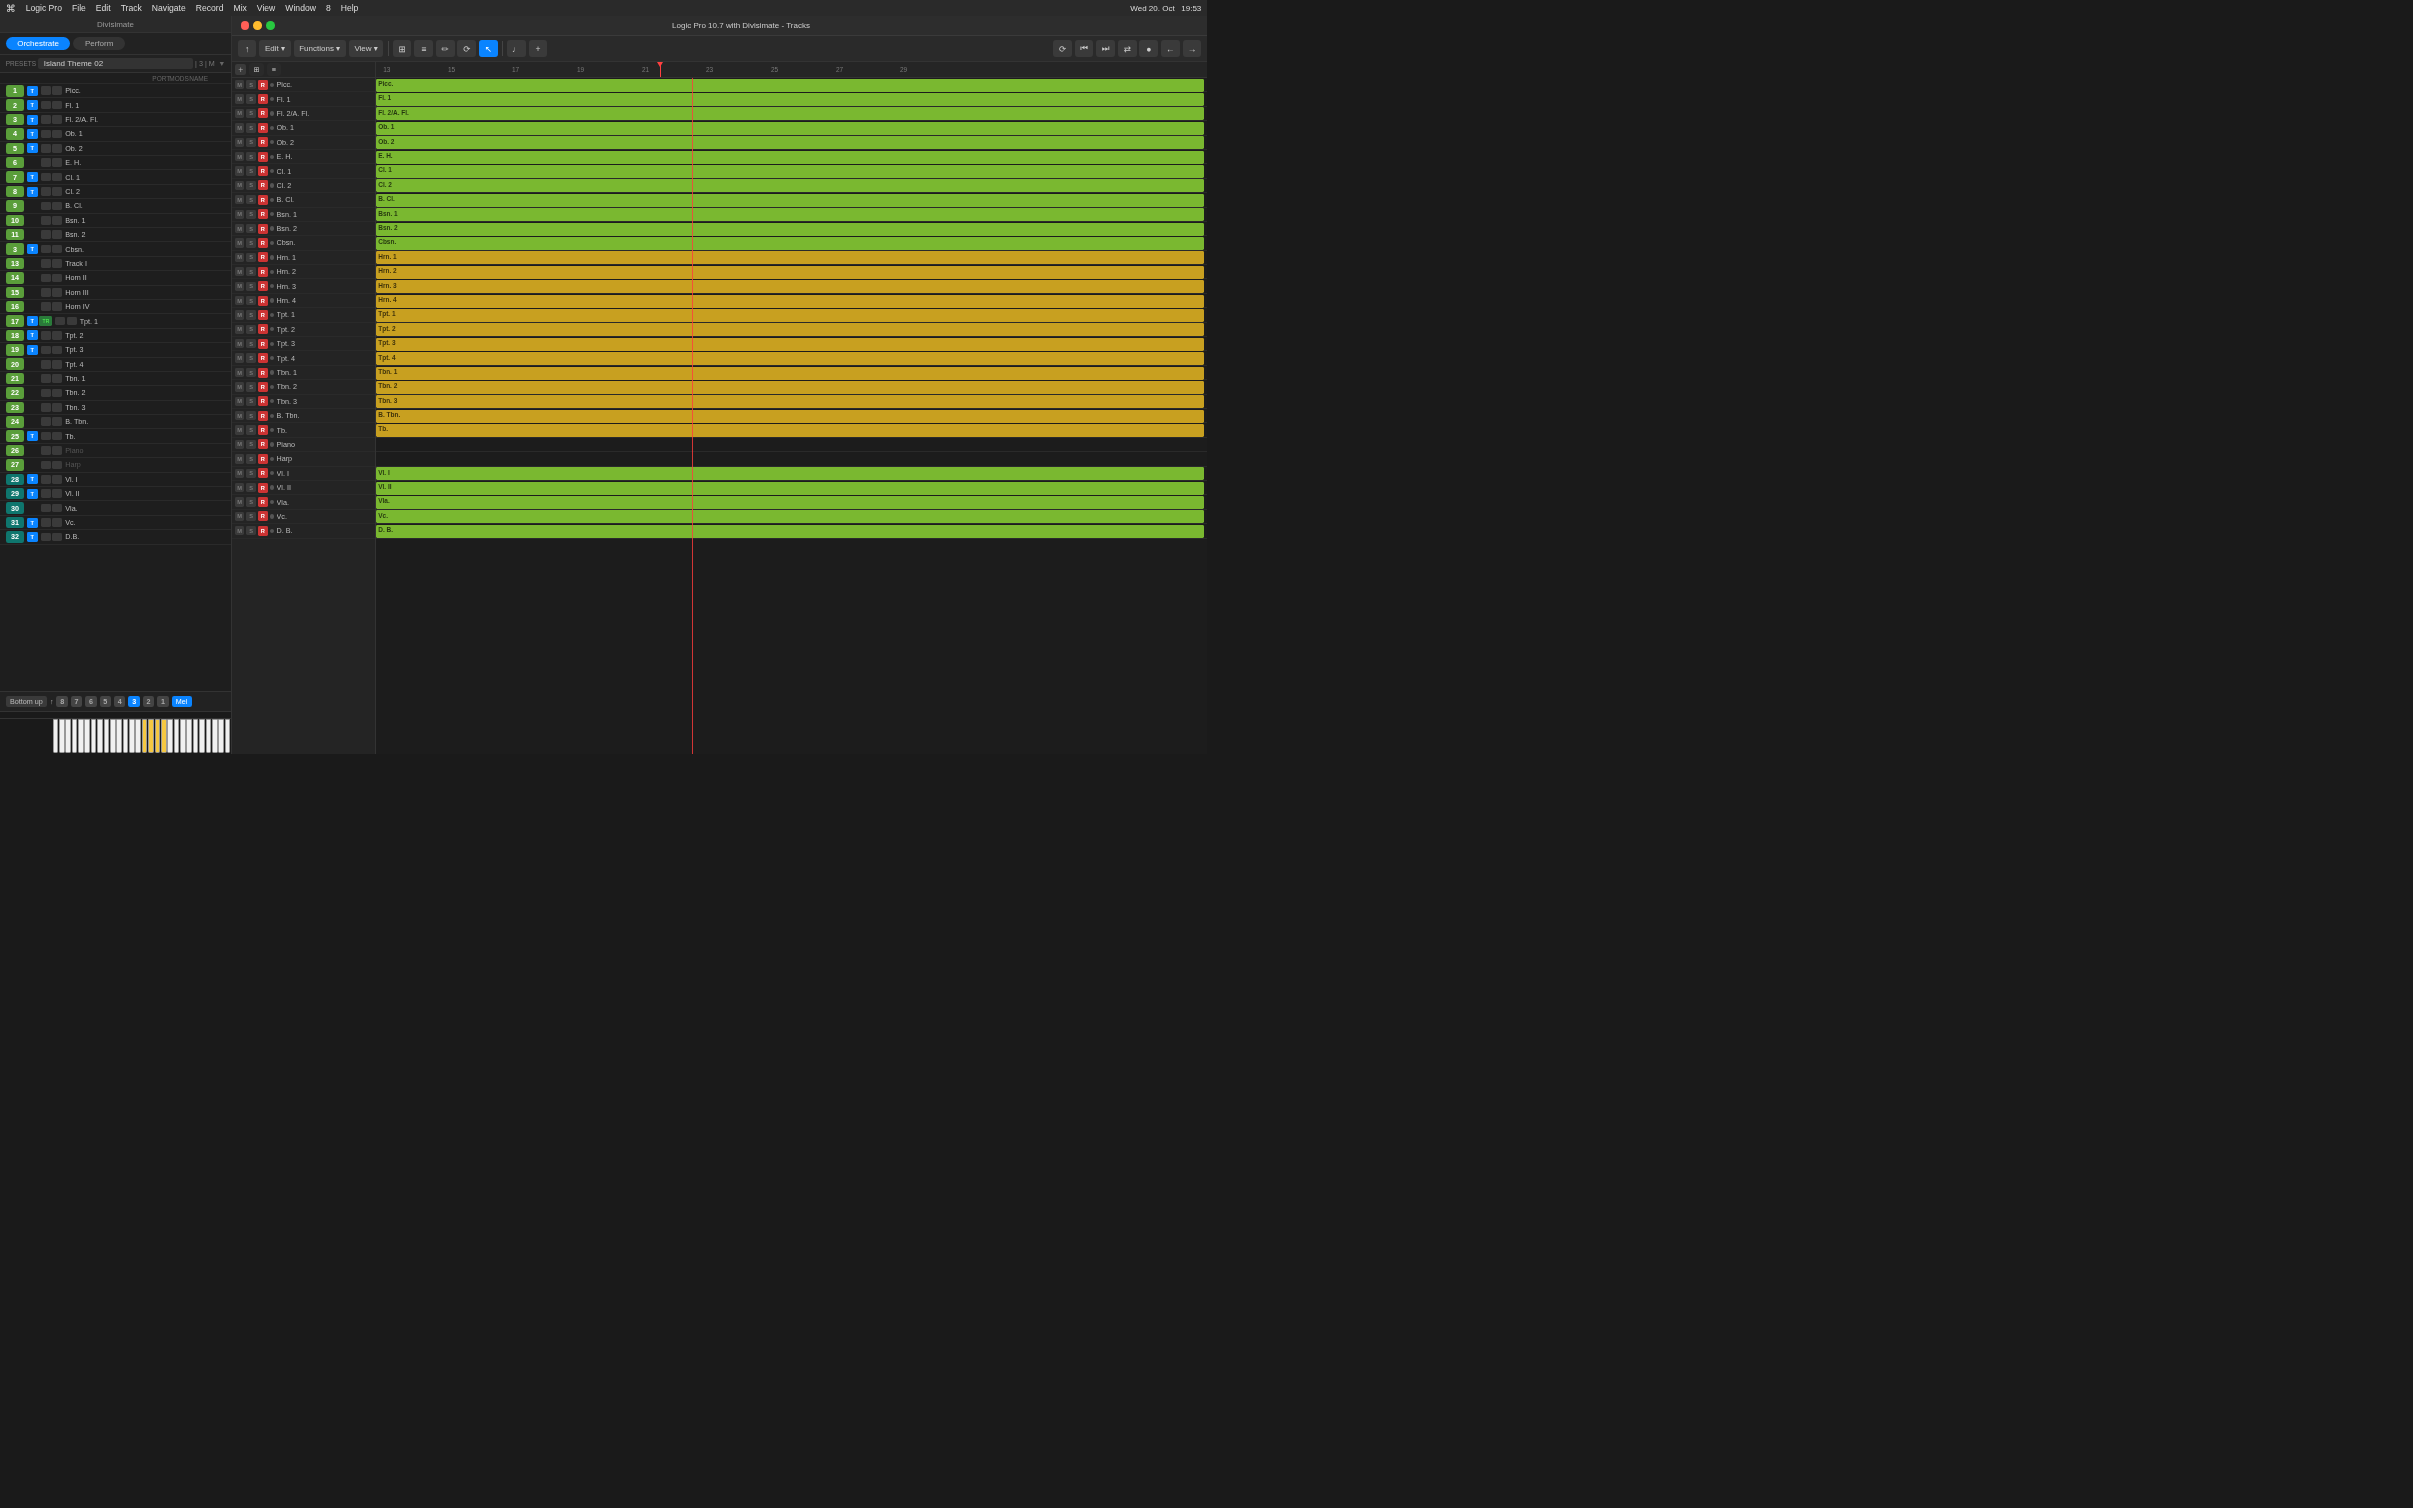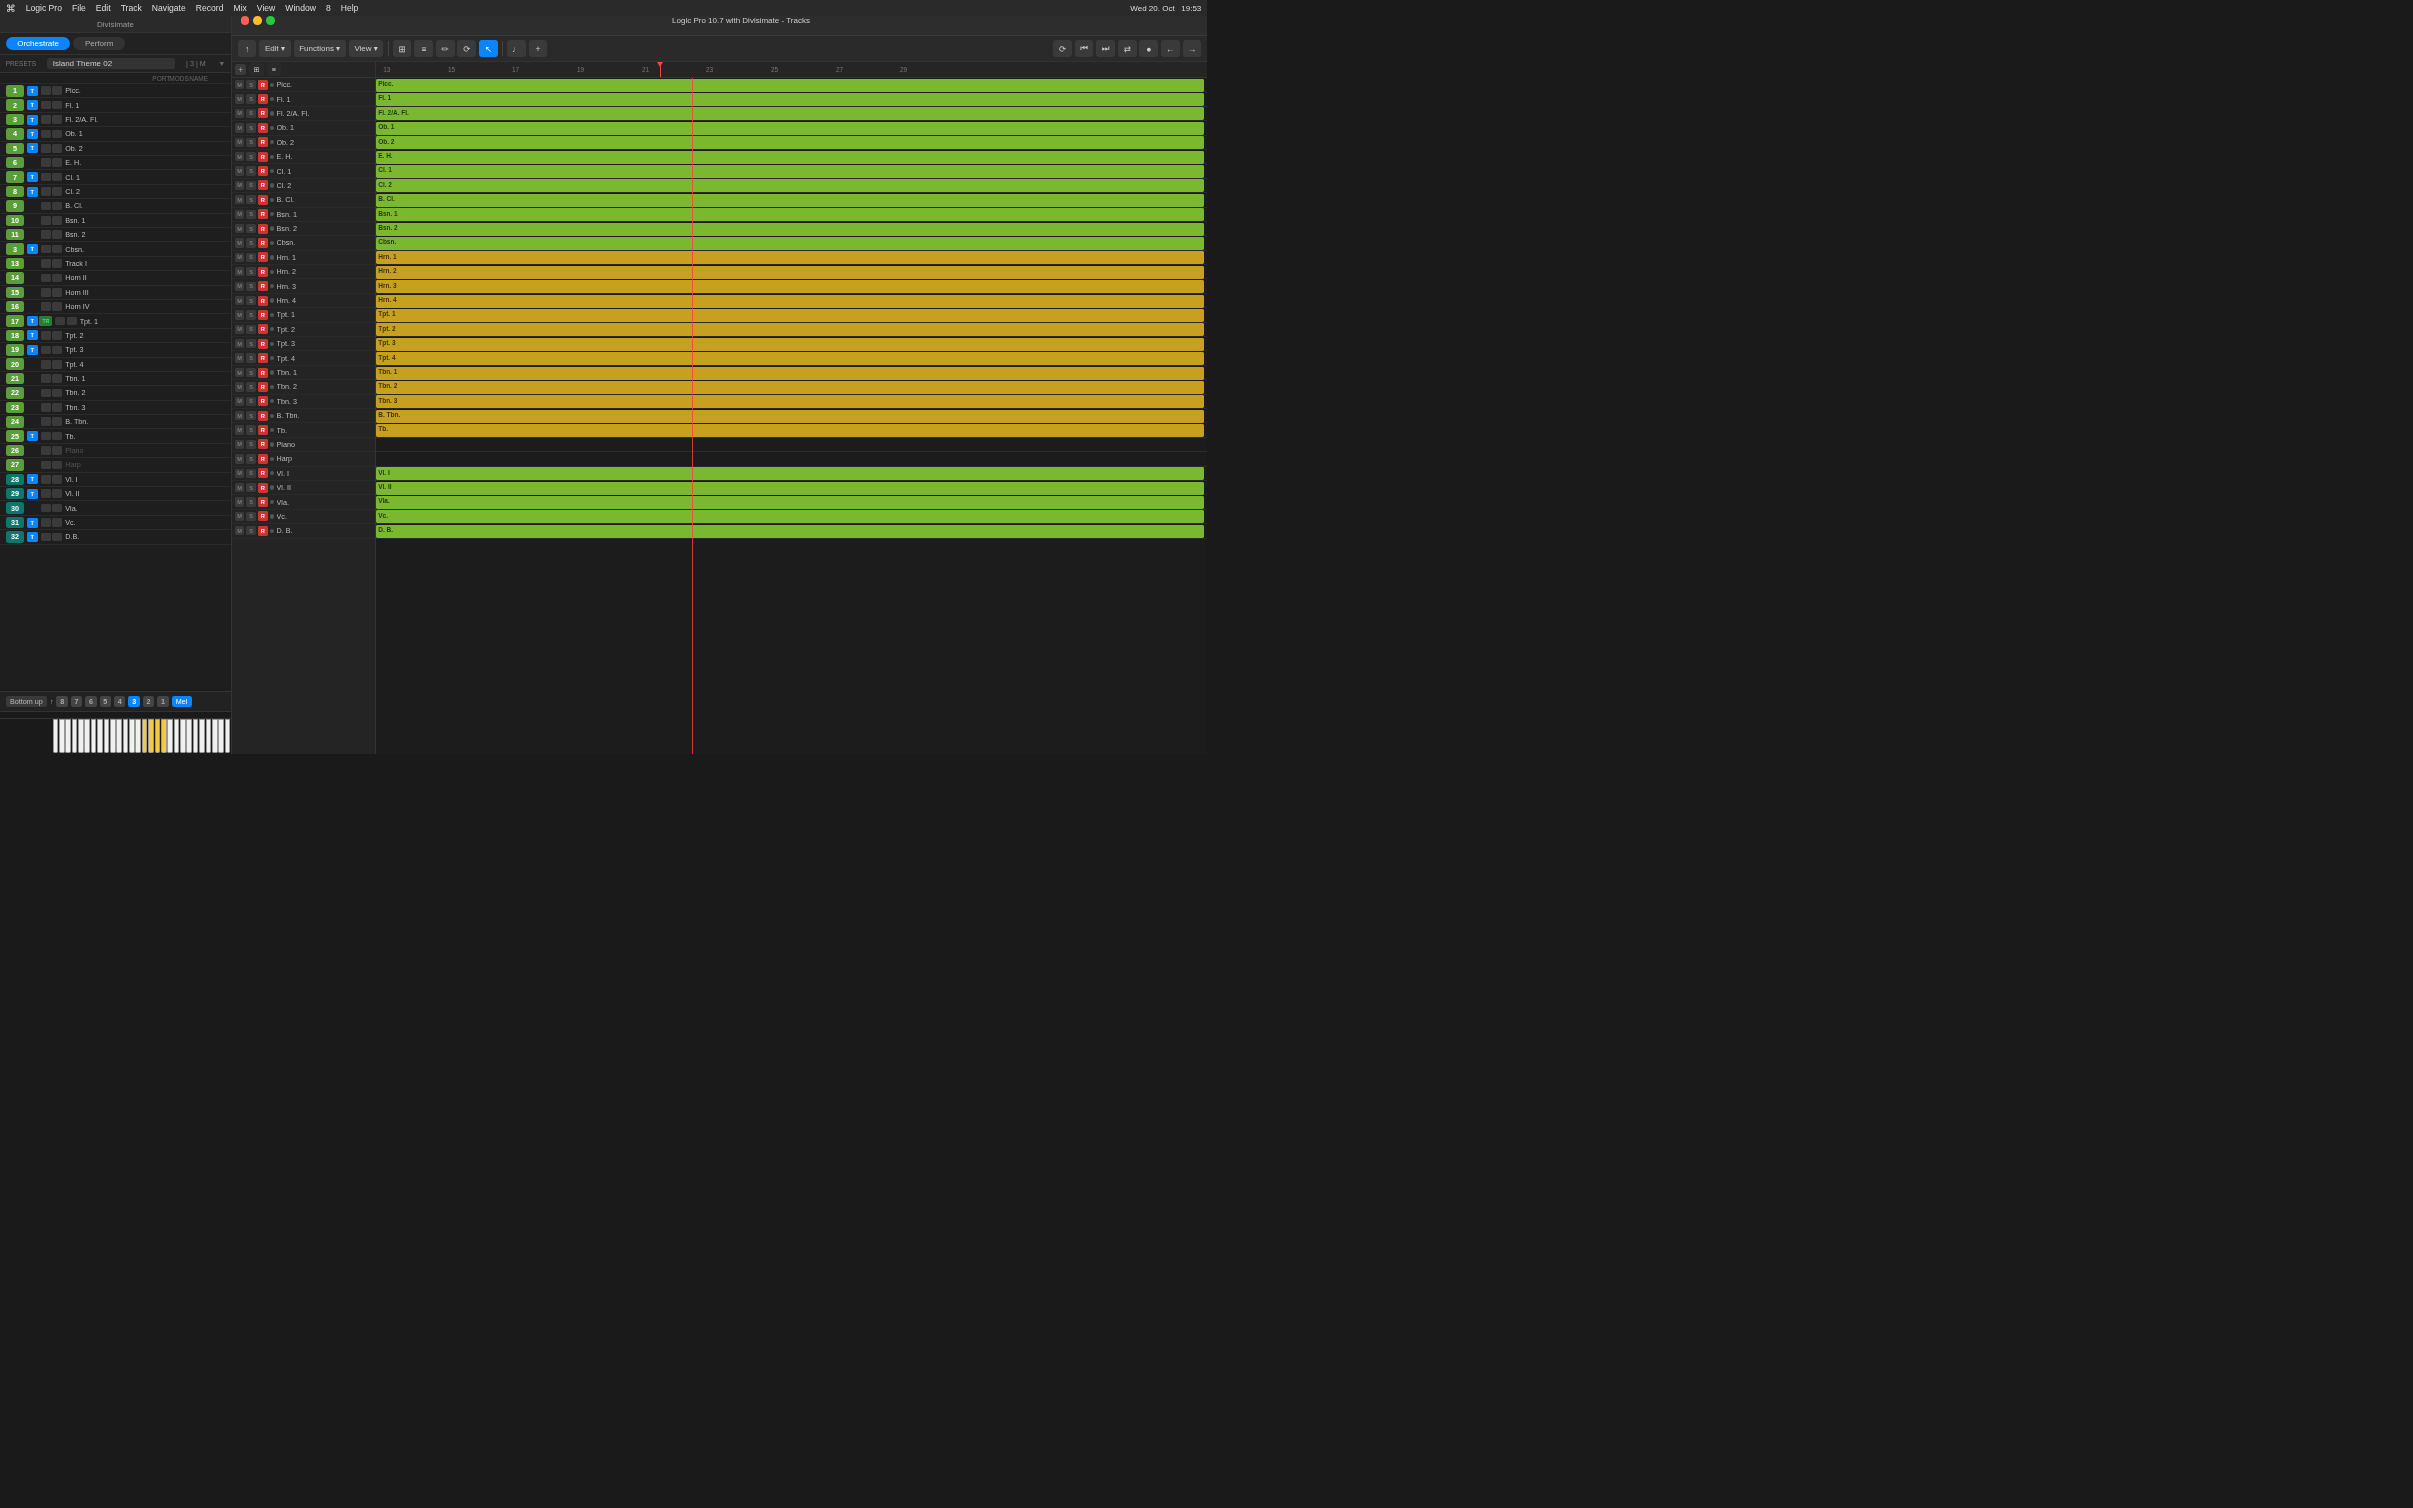--- a/index.html
+++ b/index.html
@@ -86,21 +86,21 @@
       color: #aaa;
     }
 
     .div-presets-bar {
       display: flex;
       align-items: center;
       padding: 2.9px 5.7px;
       background: #222;
       border-bottom: 0.7px solid #333;
       font-size: 7.2px;
-      gap: 11px;
+      gap: 2px;
     }
     .div-presets-label { color: #777; text-transform: uppercase; font-size: 6.5px; }
     .div-presets-name {
       background: #333;
       padding: 1.4px 5.7px;
       border-radius: 2.2px;
       color: #ccc;
       font-size: 8px;
       flex: 1;
     }
@@ -252,21 +252,21 @@
       display: flex;
       flex-direction: column;
       background: #1c1c1c;
       overflow: hidden;
     }
 
     .logic-titlebar {
       height: 20px;
       background: #2d2d2d;
       display: flex;
-      align-items: flex-start;
+      align-items: center;
       padding: 0 8.6px;
       border-bottom: 0.7px solid #3a3a3a;
       flex-shrink: 0;
     }
     .window-controls {
       display: flex;
       gap: 4.3px;
       margin-right: 8.6px;
     }
     .wc-btn {

